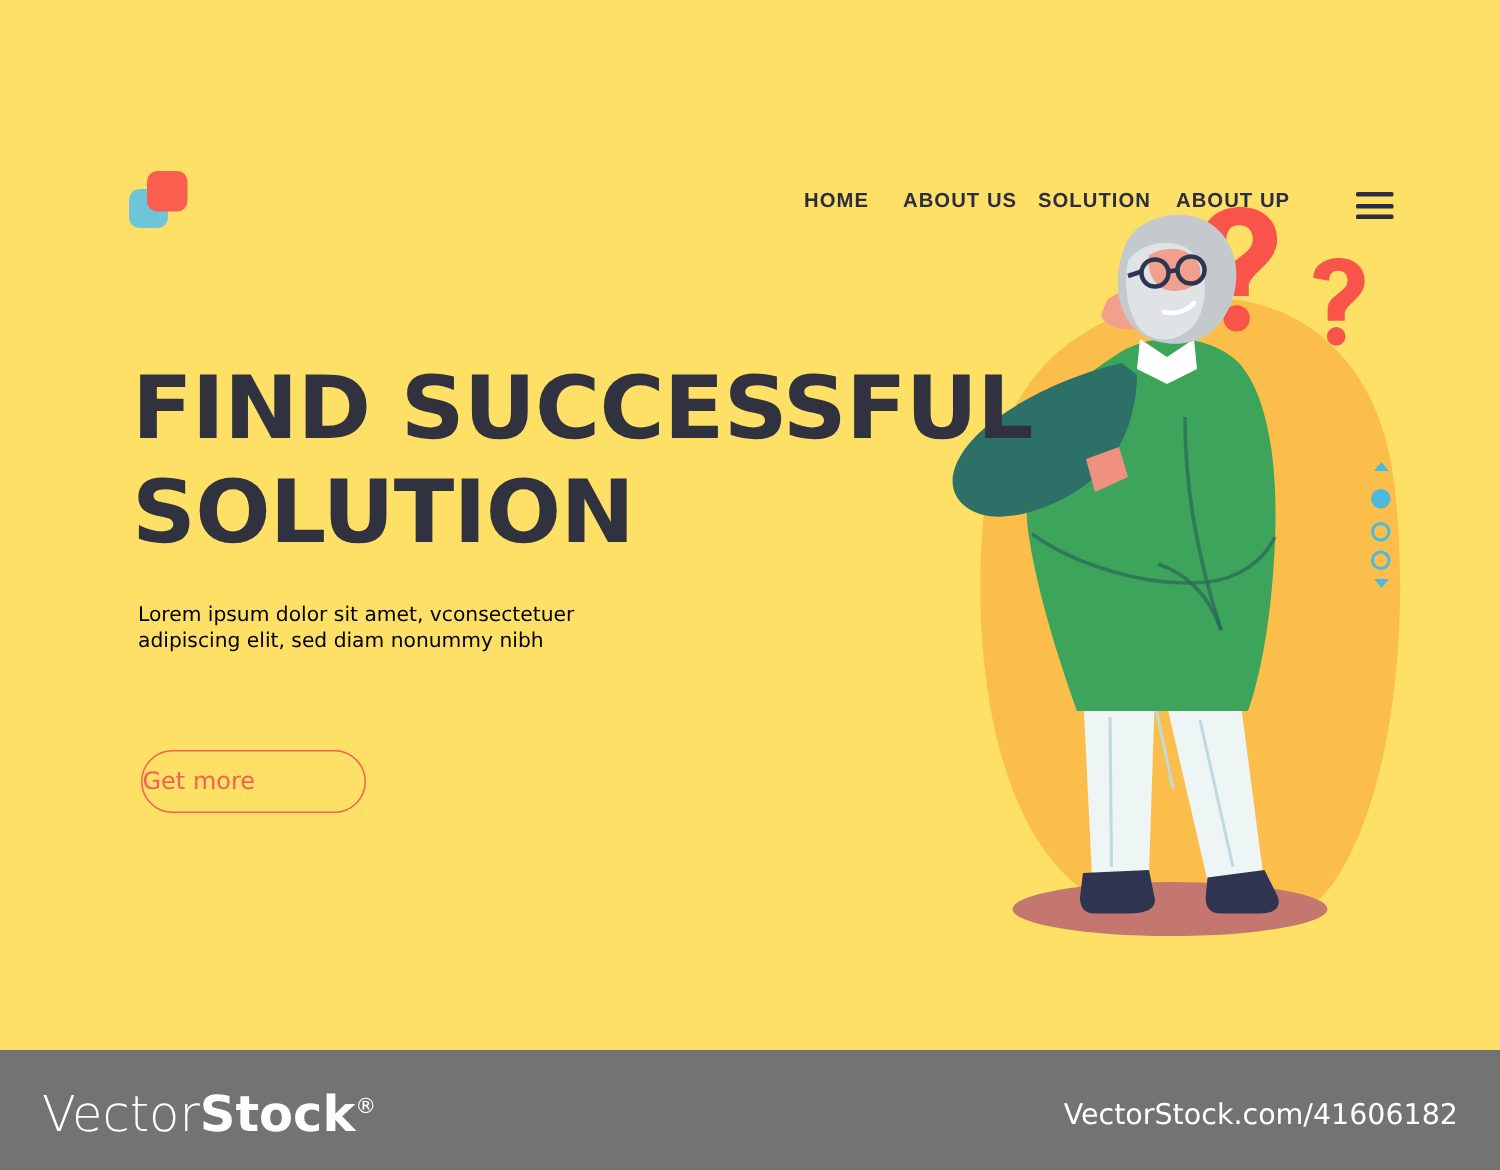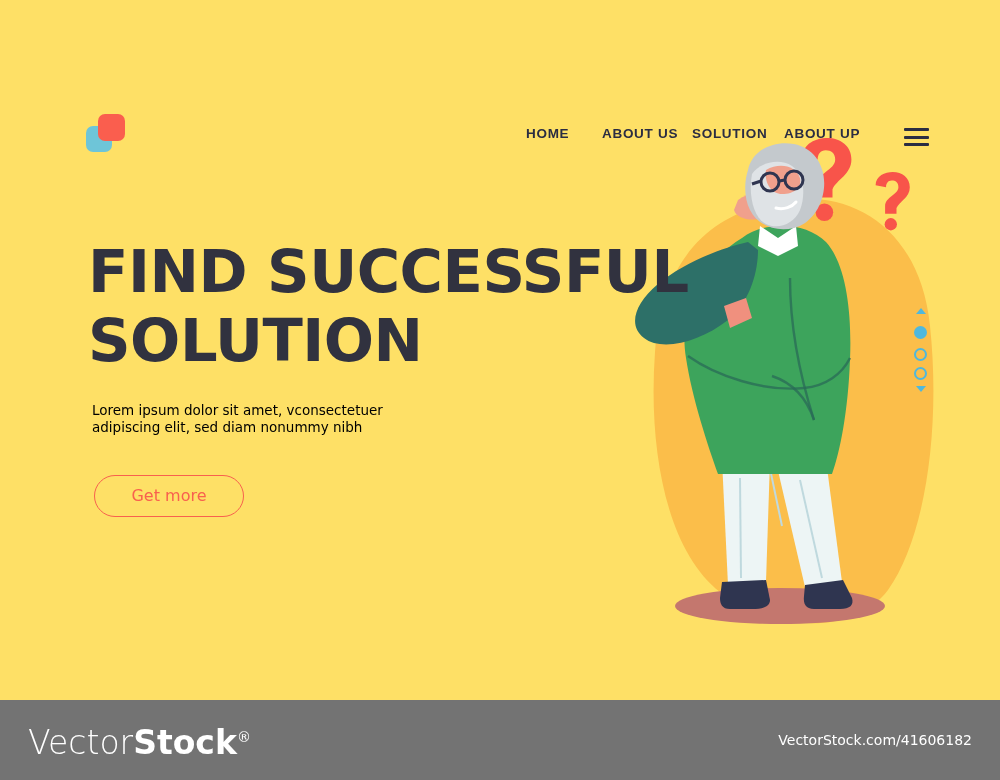--- a/index.html
+++ b/index.html
@@ -31,21 +31,21 @@
   .logo-sq.blue { left:0; top:12px;  width:26px; height:26px; background:#6ec5d8; }
   .logo-sq.red  { left:12px; top:0;  width:27px; height:27px; background:#fa5e4e; }
 
   #nav { position:absolute; left:520px; top:126px; width:380px; height:22px; }
   .nav-item {
     position:absolute; top:0;
     font-size:13.5px; font-weight:bold; letter-spacing:.7px;
     color:#2b2d42; cursor:pointer; white-space:nowrap;
     font-family:"Liberation Sans", sans-serif;
   }
-  .nav-item.n0 { left:6px;  }
+  .nav-item.n0 { left:16px;  }
   .nav-item.n1 { left:82px;  }
   .nav-item.n2 { left:172px; }
   .nav-item.n3 { left:264px; }
 
   #hamburger {
     position:absolute; left:904px; top:128px;
     width:25px; height:18px; cursor:pointer;
   }
   #hamburger span {
     display:block; width:25px; height:3px; background:#2b2d42;
@@ -64,26 +64,26 @@
     transform:scaleX(1.02); transform-origin:left center;
   }
   #hero-sub {
     position:absolute; left:92px; top:402px;
     width:300px;
     font-size:13.5px; line-height:17px;
     color:#000000;
     font-family:"DejaVu Sans", sans-serif;
   }
   #cta {
-    position:absolute; left:94px; top:475px;
+    position:absolute; left:94px; top:500px;
     width:150px; height:42px;
     border:1.6px solid #f8604e; border-radius:21px;
     background:transparent; color:#f8604e;
     font-size:16px; font-family:"DejaVu Sans", sans-serif;
-    cursor:pointer; line-height:40px; text-align:center;
+    cursor:pointer; line-height:40px; text-align:left;
   }
 
   
   #slider-nav {
     position:absolute; left:910px; top:308px;
     width:24px; height:88px;
   }
   .tri {
     position:absolute; left:6px; width:0; height:0;
     border-left:5px solid transparent; border-right:5px solid transparent;
@@ -116,21 +116,21 @@
     position:absolute; left:28px; top:23px;
     font-size:33px; color:#ffffff;
     font-family:"DejaVu Sans", sans-serif;
     white-space:nowrap;
   }
   #vs-logo .thin { font-weight:300; }
   #vs-logo .thick { font-weight:bold; }
   #vs-logo .reg { font-size:14px; vertical-align:super; font-weight:normal; }
   #vs-url {
     position:absolute; right:28px; top:32px;
-    font-size:14px; color:#ffffff;
+    font-size:19px; color:#ffffff;
     font-family:"DejaVu Sans", sans-serif;
     white-space:nowrap;
   }
 </style>
 </head>
 <body>
 
 <div id="stage">
 
   <div id="illustration">

